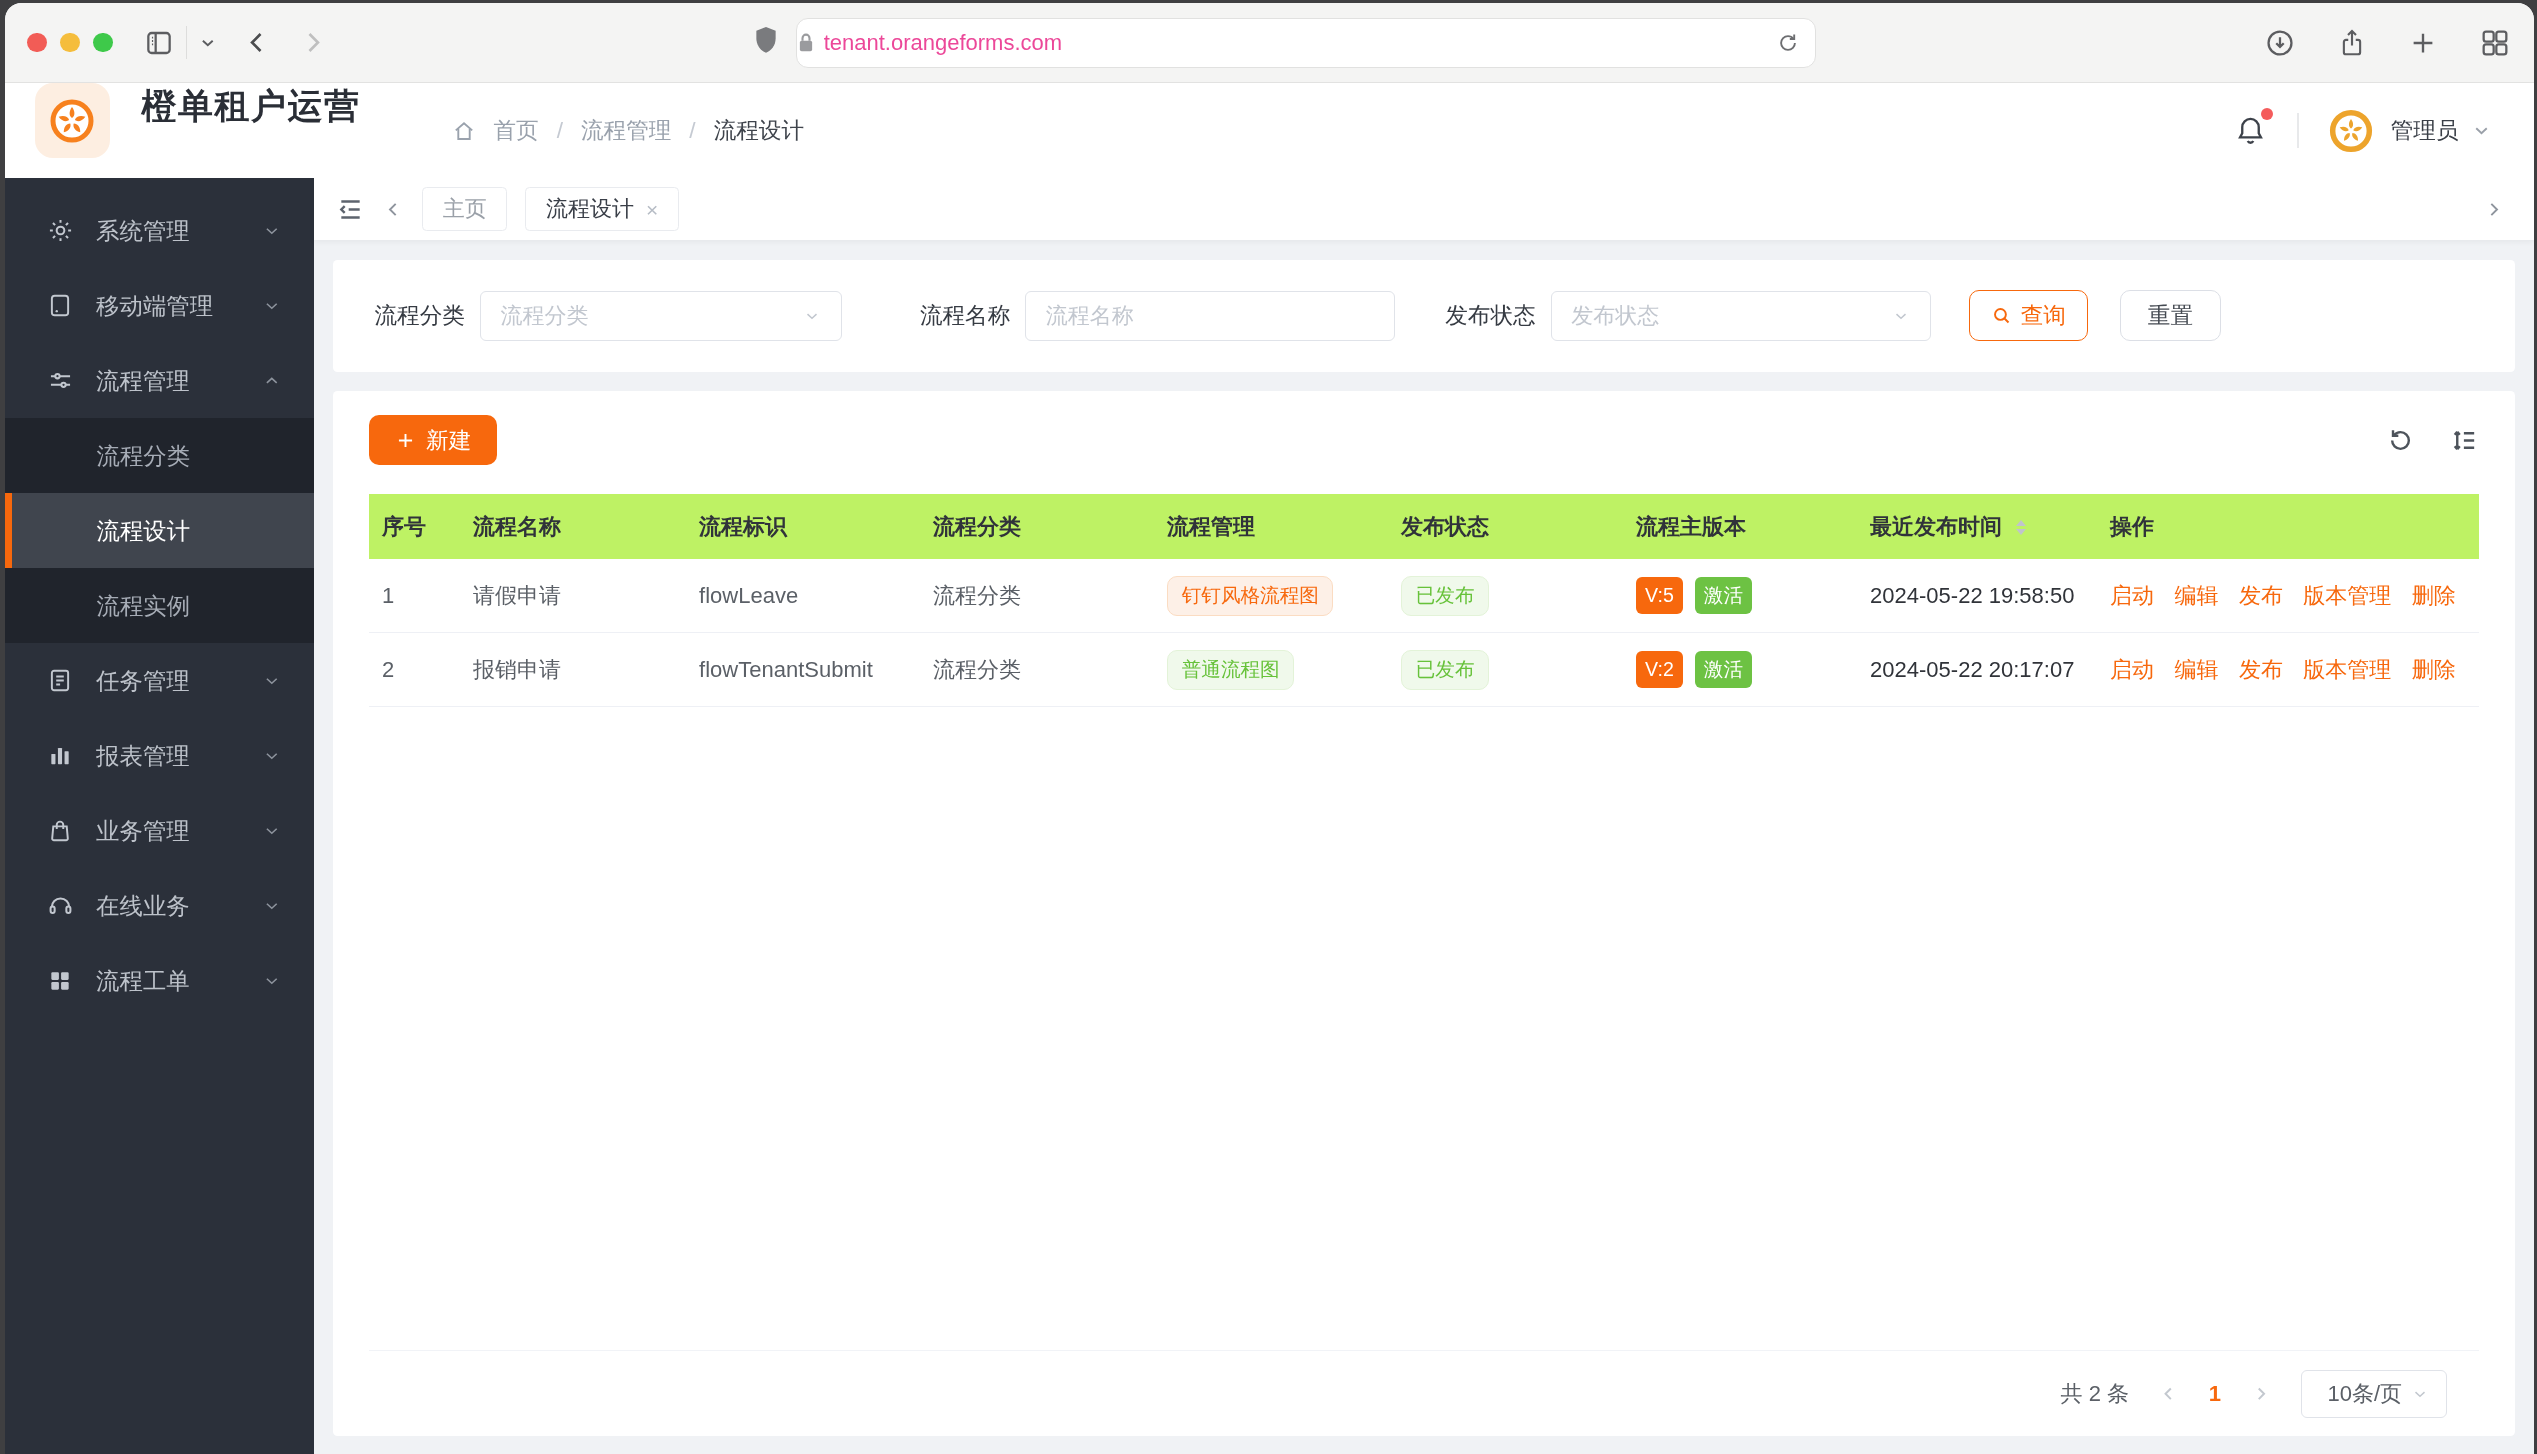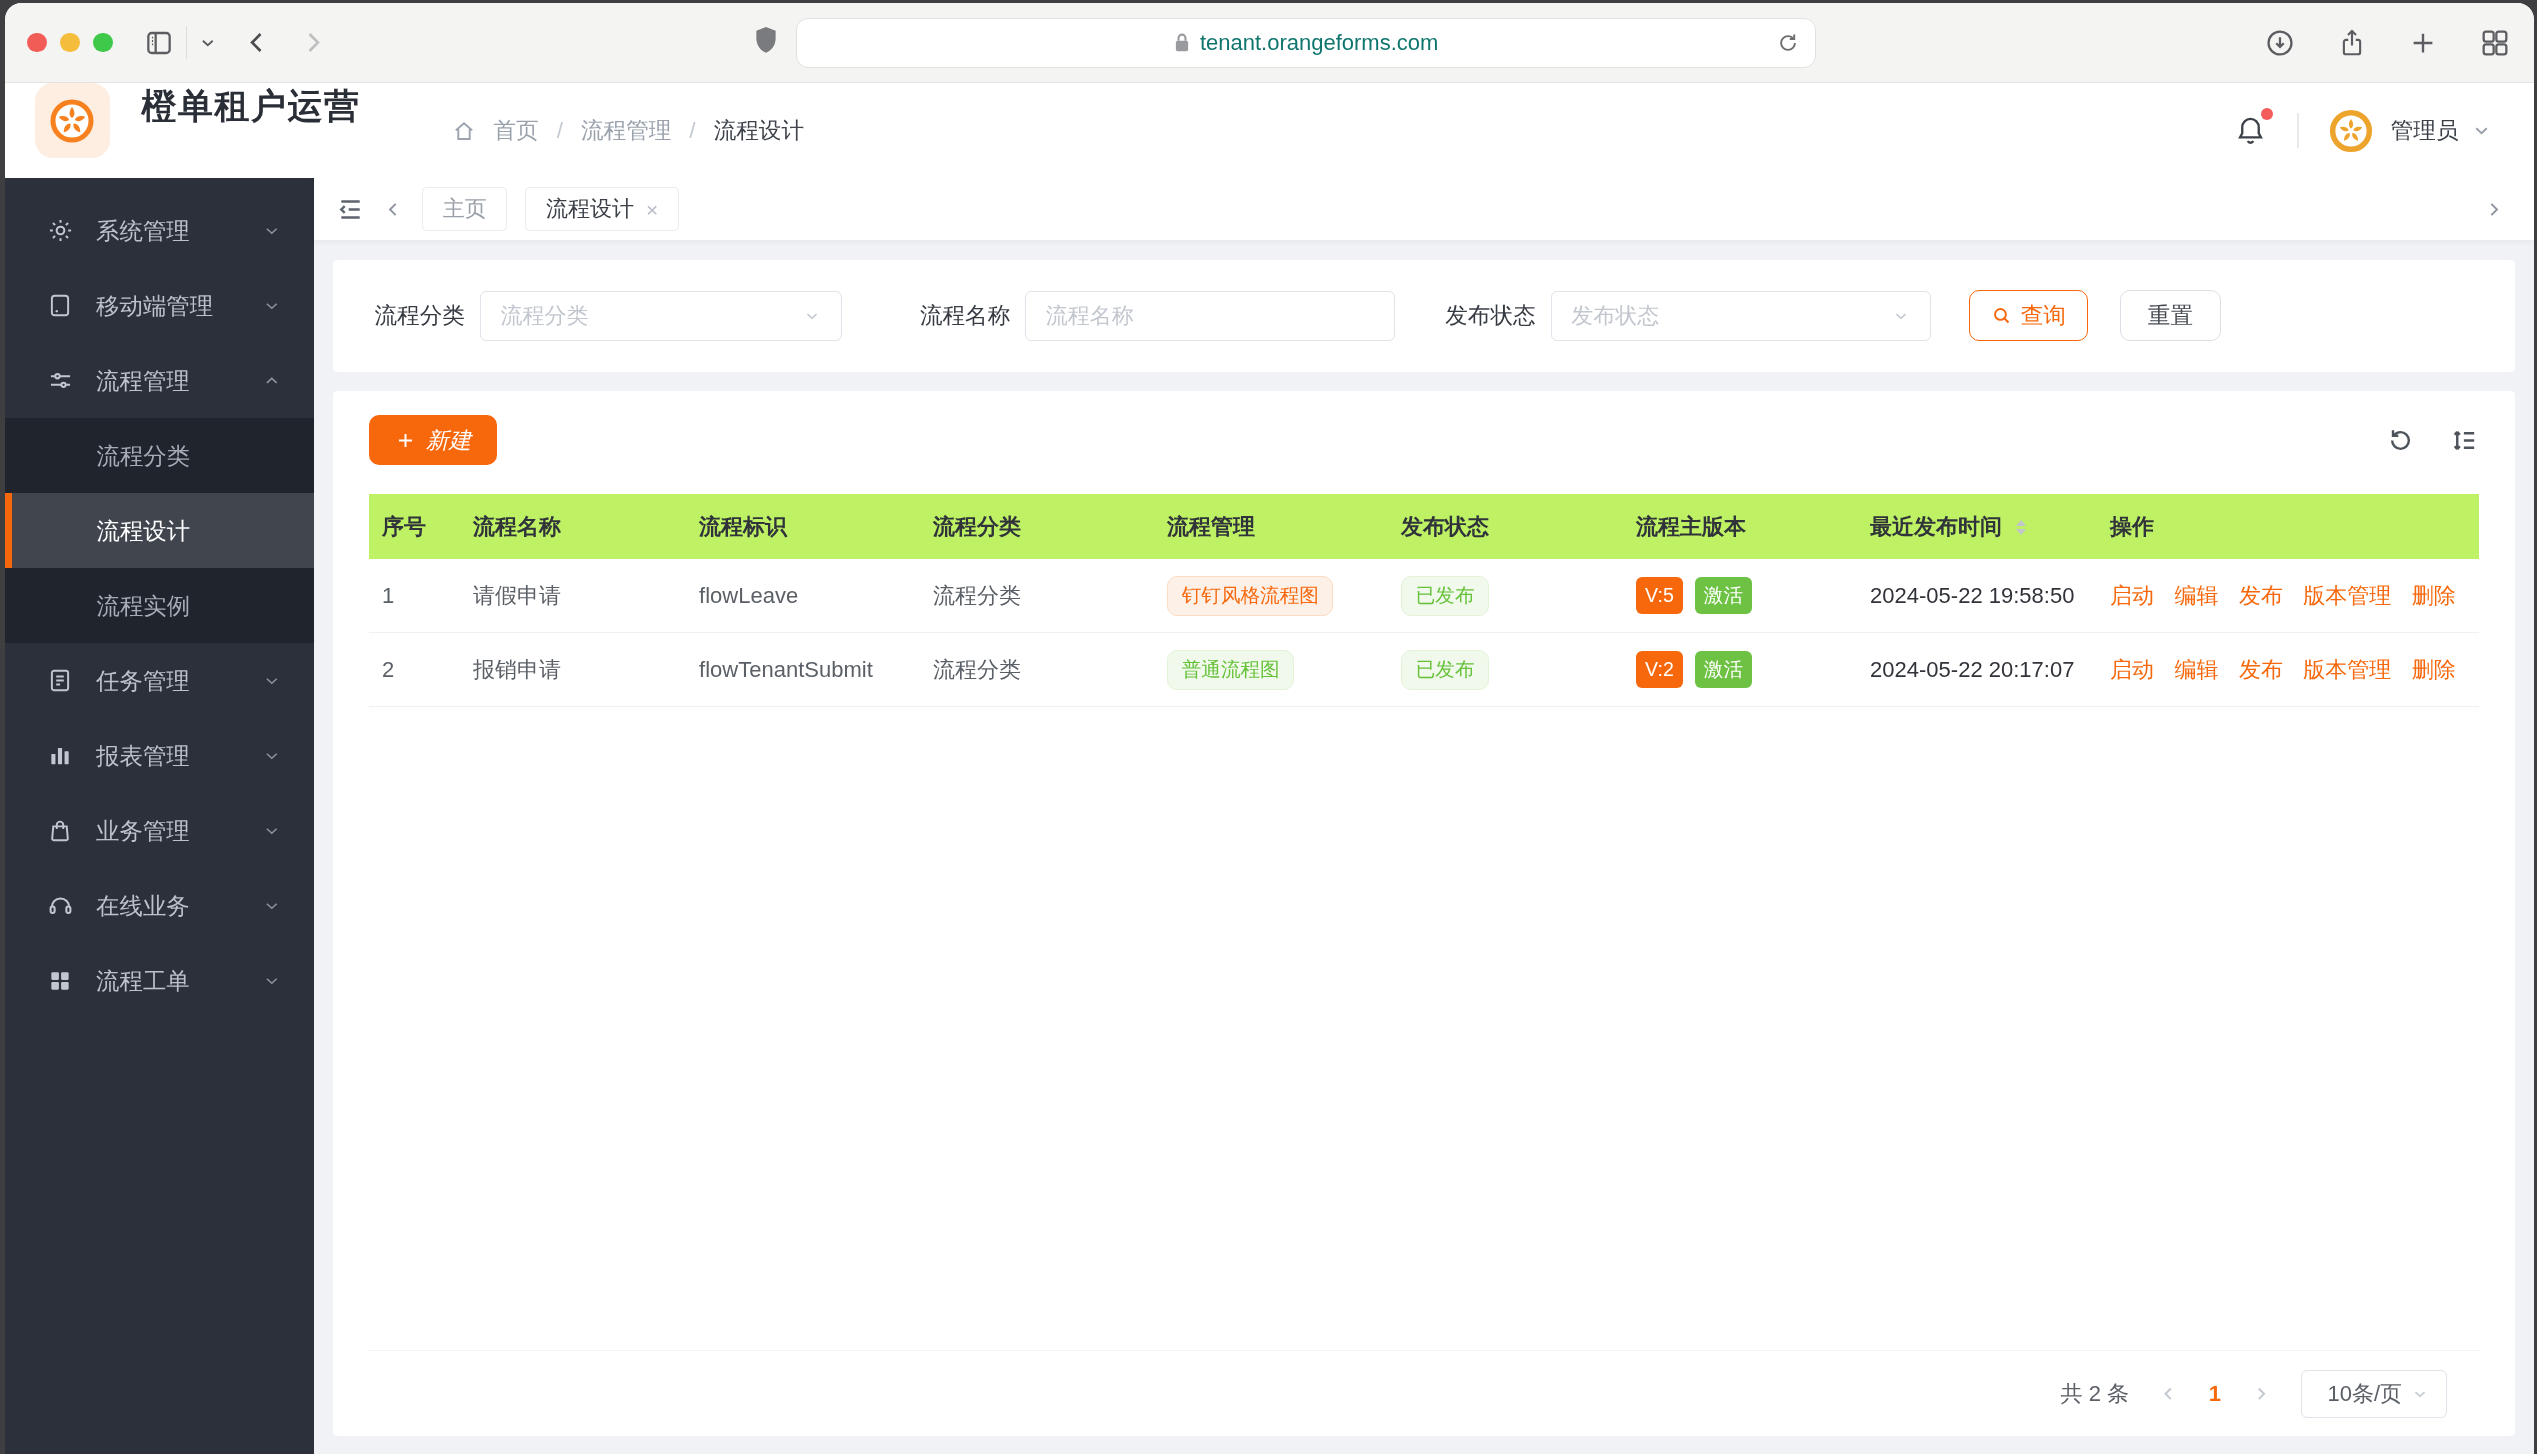--- a/index.html
+++ b/index.html
@@ -15,21 +15,21 @@
   .traffic { display:flex; gap:13.6px; margin-right:30px; }
   .traffic span { width:19.6px; height:19.6px; border-radius:50%; display:block; }
   .t-red{background:#f25c56;} .t-yellow{background:#f5bd3c;} .t-green{background:#3ec94a;}
   .chrome-btn { display:flex; align-items:center; justify-content:center; color:#5c5d60; }
   .chrome-btn svg { display:block; }
   .chrome-sep { width:1.5px; height:33px; background:#dddddc; margin:0 10.6px; }
   .fwd { color:#bfbfbf; }
   .url-zone { flex:1; display:flex; align-items:center; justify-content:center; }
   .shield { color:#7a7b7e; margin-right:16.6px; }
   .url-bar { width:1020px; height:50px; background:#fff; border:1.5px solid #e1e1e0; border-radius:12px;
-             display:flex; align-items:center; justify-content:center; position:relative; color:#0f766e; font-size:22px; }
+             display:flex; align-items:center; justify-content:flex-start; position:relative; color:#ec4899; font-size:22px; }
   .url-bar .lock { color:#9a9b9e; margin-right:9px; display:flex; }
   .url-bar .reload { position:absolute; right:15px; color:#6d6e71; display:flex; }
   .chrome-right { display:flex; align-items:center; gap:41px; color:#595a5d; margin-left:22.6px; }
 
   
   .app-header { height:95px; background:#fff; display:flex; padding:0 42px 0 30px;
                 flex:none; position:relative; z-index:3; }
   .logo-badge { width:75px; height:75px; border-radius:18px; background:#fdeee1;
                 display:flex; align-items:center; justify-content:center; }
   .app-title { font-size:35px; font-weight:700; color:#2a2e36; margin-left:32px; letter-spacing:1.5px; }
@@ -85,21 +85,21 @@
   .f-input::placeholder { color:#c2c7cf; }
   .btn { height:51px; border-radius:10px; font-size:22.6px; display:flex; align-items:center; justify-content:center;
          cursor:pointer; background:#fff; white-space:nowrap; }
   .btn-query { border:1.5px solid #f7680d; color:#f7680d; padding:0 21px; gap:9px; margin-right:32px; }
   .btn-reset { border:1.5px solid #dcdfe6; color:#454a52; padding:0 27px; }
 
   
   .table-card { margin:19.6px 19px 18px; background:#fff; border-radius:4.5px; flex:1;
                 display:flex; flex-direction:column; padding:0 36px; min-height:0; }
   .card-toolbar { margin-top:24px; display:flex; align-items:center; flex:none; }
-  .btn-new { background:#f7680d; border:none; color:#fff; padding:0 26px; gap:10.6px; height:50px;font-style:italic; }
+  .btn-new { background:#f7680d; border:none; color:#fff; padding:0 26px; gap:10.6px; height:50px; }
   .tool-icons { margin-left:auto; display:flex; gap:35px; color:#4d535b; }
   .tool-icons .ti { display:flex; cursor:pointer; }
 
   .grid-row { display:grid; grid-template-columns:91px 226px 234px 234px 234px 235px 234px 240px 1fr; align-items:center; }
   .thead { margin-top:29px; height:65px; background:#bef264; font-size:22px; font-weight:700; color:#30333a; flex:none; }
   .thead > div, .trow > div { padding-left:13.6px; }
   .th-sort { display:inline-flex; flex-direction:column; gap:3px; margin-left:7.5px; vertical-align:middle; }
   .car { width:0; height:0; border-left:5.3px solid transparent; border-right:5.3px solid transparent; cursor:pointer; }
   .car.up { border-bottom:6.8px solid #c0c4cc; }
   .car.dn { border-top:6.8px solid #c0c4cc; }

